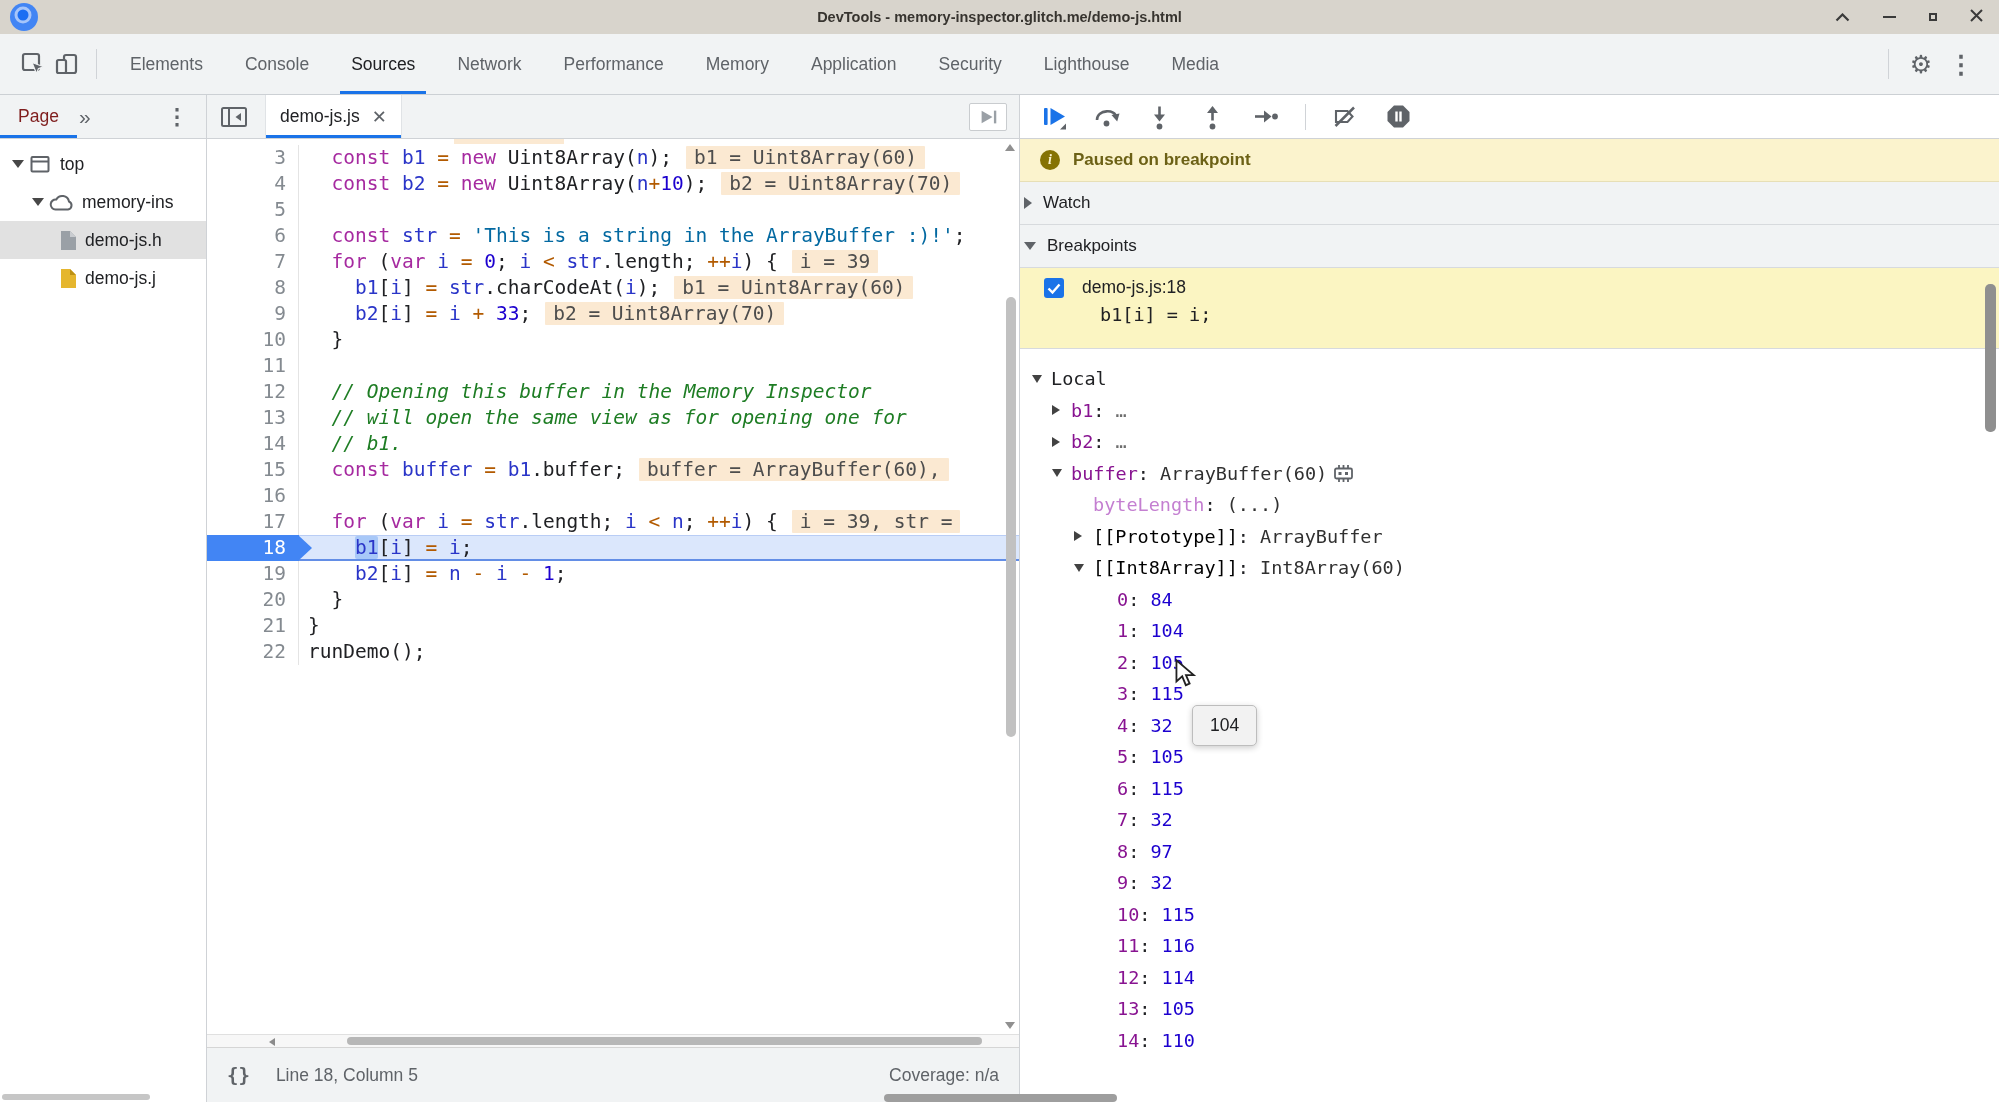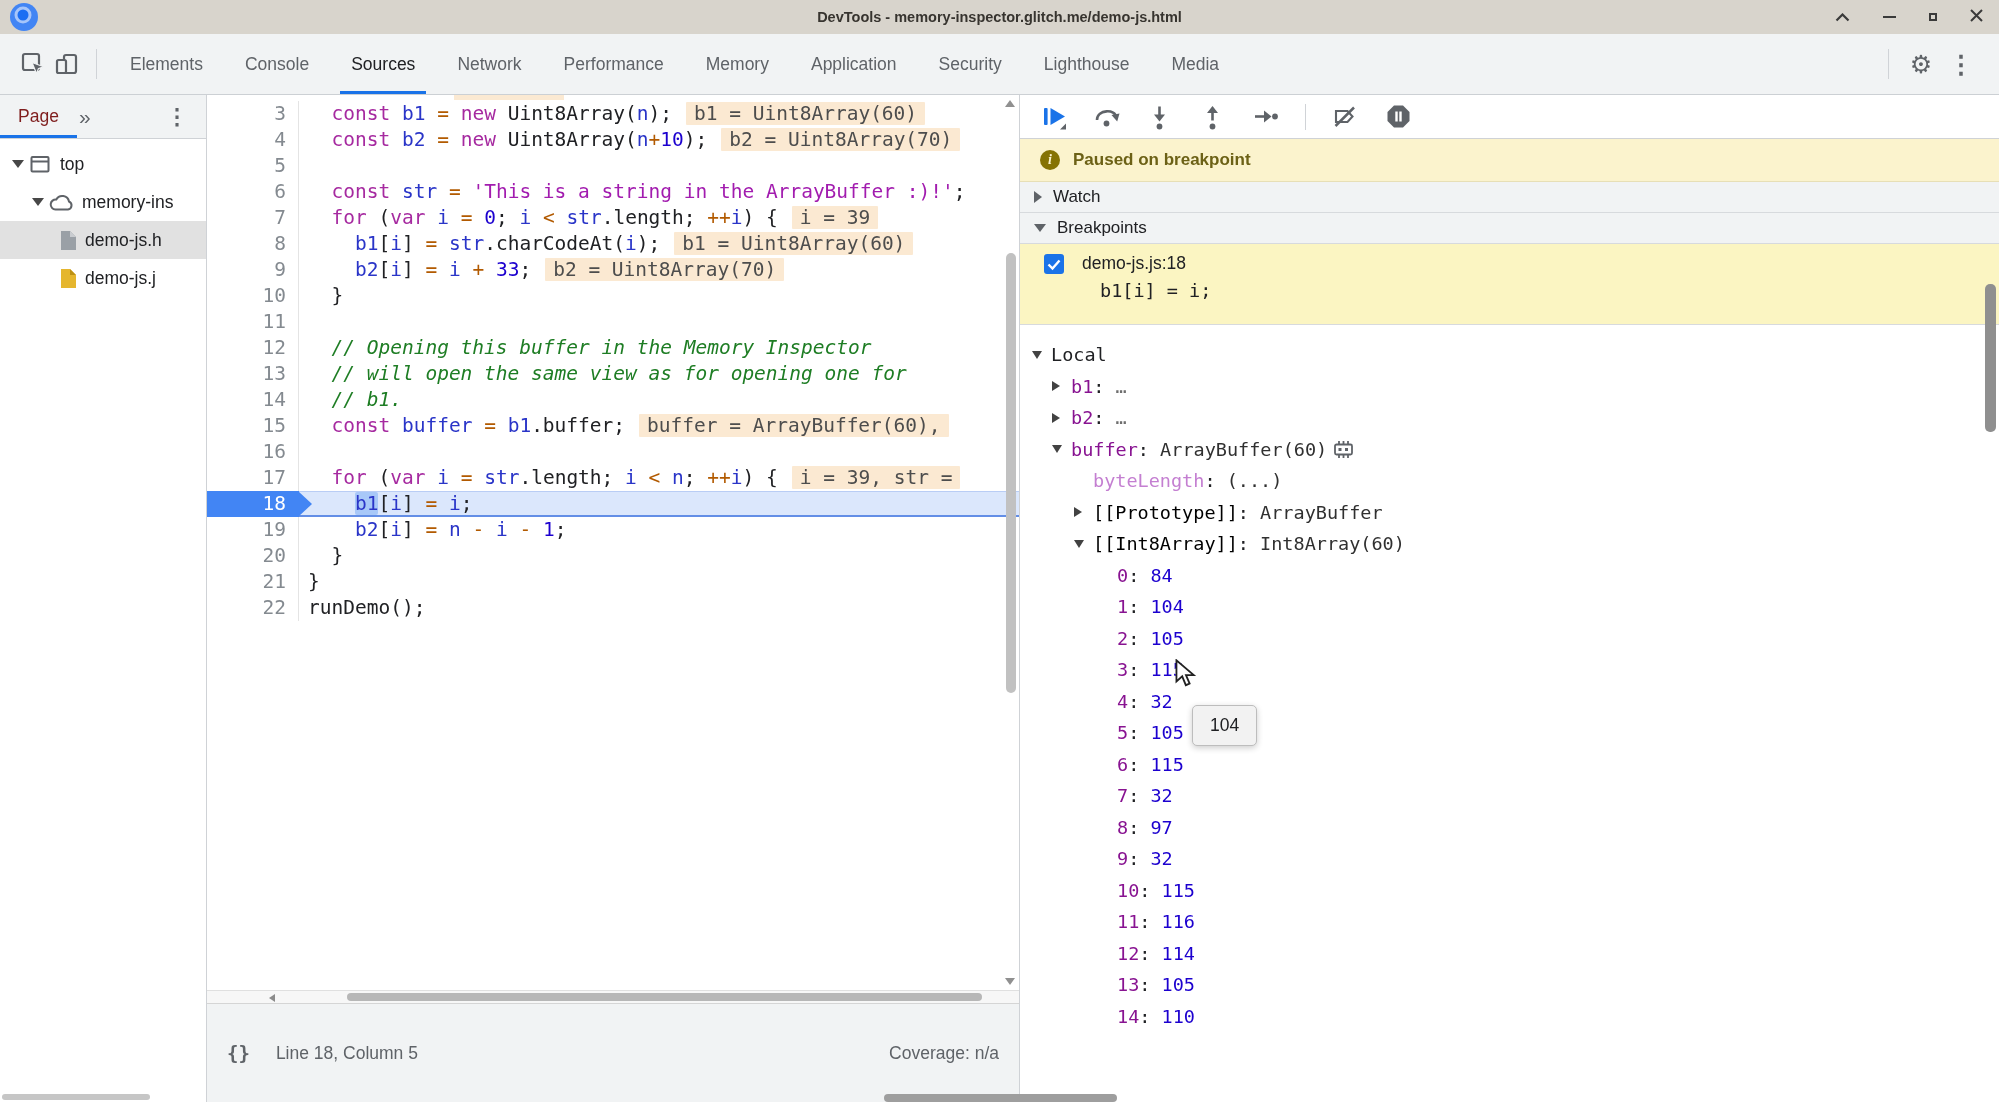--- a/index.html
+++ b/index.html
@@ -72,21 +72,21 @@
   .code-area { height:895px; position:relative; overflow:hidden; flex:none;
                font-family:"DejaVu Sans Mono", monospace; font-size:19.5px; padding-top:6px; }
   .code-line { height:26px; display:flex; white-space:pre; line-height:26px; }
   .gutter { width:92px; flex:none; text-align:right; padding-right:12px; color:#848a90;
             border-right:1px solid #e4e4e4; position:relative; }
   .line-content { flex:1; padding-left:9px; color:#202124; overflow:hidden; }
   .tok-kw  { color:#a62aa0; }
   .tok-var { color:#2a35c8; }
   .tok-num { color:#1c00cf; }
   .tok-op  { color:#b25a00; }
-  .tok-str { color:#a21caf; }
+  .tok-str { color:#0369a1; }
   .tok-com { color:#1e7d24; font-style:italic; }
   .tok-hl  { color:#2a35c8; background:#a8c8f8; border-radius:2px; }
   .eval-chip { background:#fbe9d2; color:#4d4d4d; padding:0 8px; margin-left:14px; border-radius:1px; }
   .code-line.current .line-content { background:#dbe7fc;
       box-shadow: inset 0 -2px 0 #638ee6, inset 0 1px 0 #b9cdf5; }
   .code-line.current .gutter { background:#4285f4; color:#fff; border-right-color:#4285f4; }
   .code-line.current .gutter::after { content:''; position:absolute; left:100%; top:0; z-index:2;
       border-left:14px solid #4285f4; border-top:13px solid transparent; border-bottom:13px solid transparent; }
   .eval-sliver { position:absolute; top:0; left:247px; width:110px; height:5px; background:#fbe9d2; }
 
@@ -116,22 +116,22 @@
   .dbg-toolbar { height:44px; border-bottom:1px solid #cfd2d6; display:flex; align-items:center;
                  padding-left:20px; gap:26px; }
   .dbg-btn { width:27px; height:27px; display:flex; align-items:center; justify-content:center; }
   .dbg-divider { width:1px; height:26px; background:#d0d3d7; }
   .paused-bar { height:43px; background:#fbf3cd; border-bottom:1px solid #e7dfb6;
                 display:flex; align-items:center; gap:13px; padding-left:20px; }
   .info-dot { width:20px; height:20px; border-radius:50%; background:#857203; color:#fbf3cd;
               font-weight:bold; font-size:14px; display:flex; align-items:center; justify-content:center;
               font-family:"Liberation Serif", serif; font-style:italic; }
   .paused-text { font-size:17px; font-weight:bold; color:#6c6116; }
-  .sec-header { height:31px; background:#f1f3f4; border-bottom:1px solid #d7dadd;
-                display:flex; align-items:center; padding-left:14px; gap:11px;
+  .sec-header { height:43px; background:#f1f3f4; border-bottom:1px solid #d7dadd;
+                display:flex; align-items:center; padding-left:4px; gap:11px;
                 font-size:17px; color:#202124; }
   .tri-r-s { width:0; height:0; border-top:6px solid transparent; border-bottom:6px solid transparent;
              border-left:8px solid #5f6368; }
   .tri-d-s { width:0; height:0; border-left:6px solid transparent; border-right:6px solid transparent;
              border-top:8px solid #5f6368; }
   .bp-entry { height:81px; background:#fbf5c2; border-bottom:1px solid #d7dadd; padding:9px 0 0 24px; }
   .bp-line1 { display:flex; align-items:center; gap:18px; }
   .bp-loc { font-size:17.5px; color:#202124; }
   .bp-code { margin:6px 0 0 56px; font-family:"DejaVu Sans Mono", monospace; font-size:18.5px; color:#202124; }
   .scope-rows { padding-top:14px; font-family:"DejaVu Sans Mono", monospace; font-size:18.5px; }
@@ -275,20 +275,39 @@
                 <path d="M10,1 l6,6 h-6 z" fill="#bd9114"></path>
               </svg>
             </span>
             <span>demo-js.j</span>
           </div>
         </div>
       <div class="nav-hthumb"></div>
     </div>
 
     <div class="editor">
+      <div class="editor-tabbar">
+        <span class="nav-toggle">
+          <svg width="30" height="28" viewBox="0 0 30 28">
+            <rect x="3" y="5" width="24" height="18" rx="1.5" fill="none" stroke="#5f6368" stroke-width="2"></rect>
+            <line x1="10" y1="5" x2="10" y2="23" stroke="#5f6368" stroke-width="2"></line>
+            <path d="M22,10 L16.5,14 L22,18 Z" fill="#5f6368"></path>
+          </svg>
+        </span>
+        <span class="ed-tab">
+          <span>demo-js.js</span>
+          <span class="tab-close">✕</span>
+        </span>
+        <span class="show-dbg">
+          <svg width="24" height="20" viewBox="0 0 26 22">
+            <path d="M6,4 L18,11 L6,18 Z" fill="#9aa0a6"></path>
+            <rect x="19.5" y="4" width="2.6" height="14" fill="#9aa0a6"></rect>
+          </svg>
+        </span>
+      </div>
       <div class="code-area">
         <div class="eval-sliver"></div>
         <div id="code-lines">
             <div class="code-line"><div class="gutter">3</div><div class="line-content"><span class="tok-pl">  </span><span class="tok-kw">const</span><span class="tok-pl"> </span><span class="tok-var">b1</span><span class="tok-pl"> </span><span class="tok-op">=</span><span class="tok-pl"> </span><span class="tok-kw">new</span><span class="tok-pl"> Uint8Array(</span><span class="tok-var">n</span><span class="tok-pl">);</span><span class="eval-chip">b1 = Uint8Array(60)</span></div></div>
             <div class="code-line"><div class="gutter">4</div><div class="line-content"><span class="tok-pl">  </span><span class="tok-kw">const</span><span class="tok-pl"> </span><span class="tok-var">b2</span><span class="tok-pl"> </span><span class="tok-op">=</span><span class="tok-pl"> </span><span class="tok-kw">new</span><span class="tok-pl"> Uint8Array(</span><span class="tok-var">n</span><span class="tok-op">+</span><span class="tok-num">10</span><span class="tok-pl">);</span><span class="eval-chip">b2 = Uint8Array(70)</span></div></div>
             <div class="code-line"><div class="gutter">5</div><div class="line-content"></div></div>
             <div class="code-line"><div class="gutter">6</div><div class="line-content"><span class="tok-pl">  </span><span class="tok-kw">const</span><span class="tok-pl"> </span><span class="tok-var">str</span><span class="tok-pl"> </span><span class="tok-op">=</span><span class="tok-pl"> </span><span class="tok-str">'This is a string in the ArrayBuffer :)!'</span><span class="tok-pl">;</span></div></div>
             <div class="code-line"><div class="gutter">7</div><div class="line-content"><span class="tok-pl">  </span><span class="tok-kw">for</span><span class="tok-pl"> (</span><span class="tok-kw">var</span><span class="tok-pl"> </span><span class="tok-var">i</span><span class="tok-pl"> </span><span class="tok-op">=</span><span class="tok-pl"> </span><span class="tok-num">0</span><span class="tok-pl">; </span><span class="tok-var">i</span><span class="tok-pl"> </span><span class="tok-op">&lt;</span><span class="tok-pl"> </span><span class="tok-var">str</span><span class="tok-pl">.length; </span><span class="tok-op">++</span><span class="tok-var">i</span><span class="tok-pl">) {</span><span class="eval-chip">i = 39</span></div></div>
             <div class="code-line"><div class="gutter">8</div><div class="line-content"><span class="tok-pl">    </span><span class="tok-var">b1</span><span class="tok-pl">[</span><span class="tok-var">i</span><span class="tok-pl">] </span><span class="tok-op">=</span><span class="tok-pl"> </span><span class="tok-var">str</span><span class="tok-pl">.charCodeAt(</span><span class="tok-var">i</span><span class="tok-pl">);</span><span class="eval-chip">b1 = Uint8Array(60)</span></div></div>
             <div class="code-line"><div class="gutter">9</div><div class="line-content"><span class="tok-pl">    </span><span class="tok-var">b2</span><span class="tok-pl">[</span><span class="tok-var">i</span><span class="tok-pl">] </span><span class="tok-op">=</span><span class="tok-pl"> </span><span class="tok-var">i</span><span class="tok-pl"> </span><span class="tok-op">+</span><span class="tok-pl"> </span><span class="tok-num">33</span><span class="tok-pl">;</span><span class="eval-chip">b2 = Uint8Array(70)</span></div></div>

